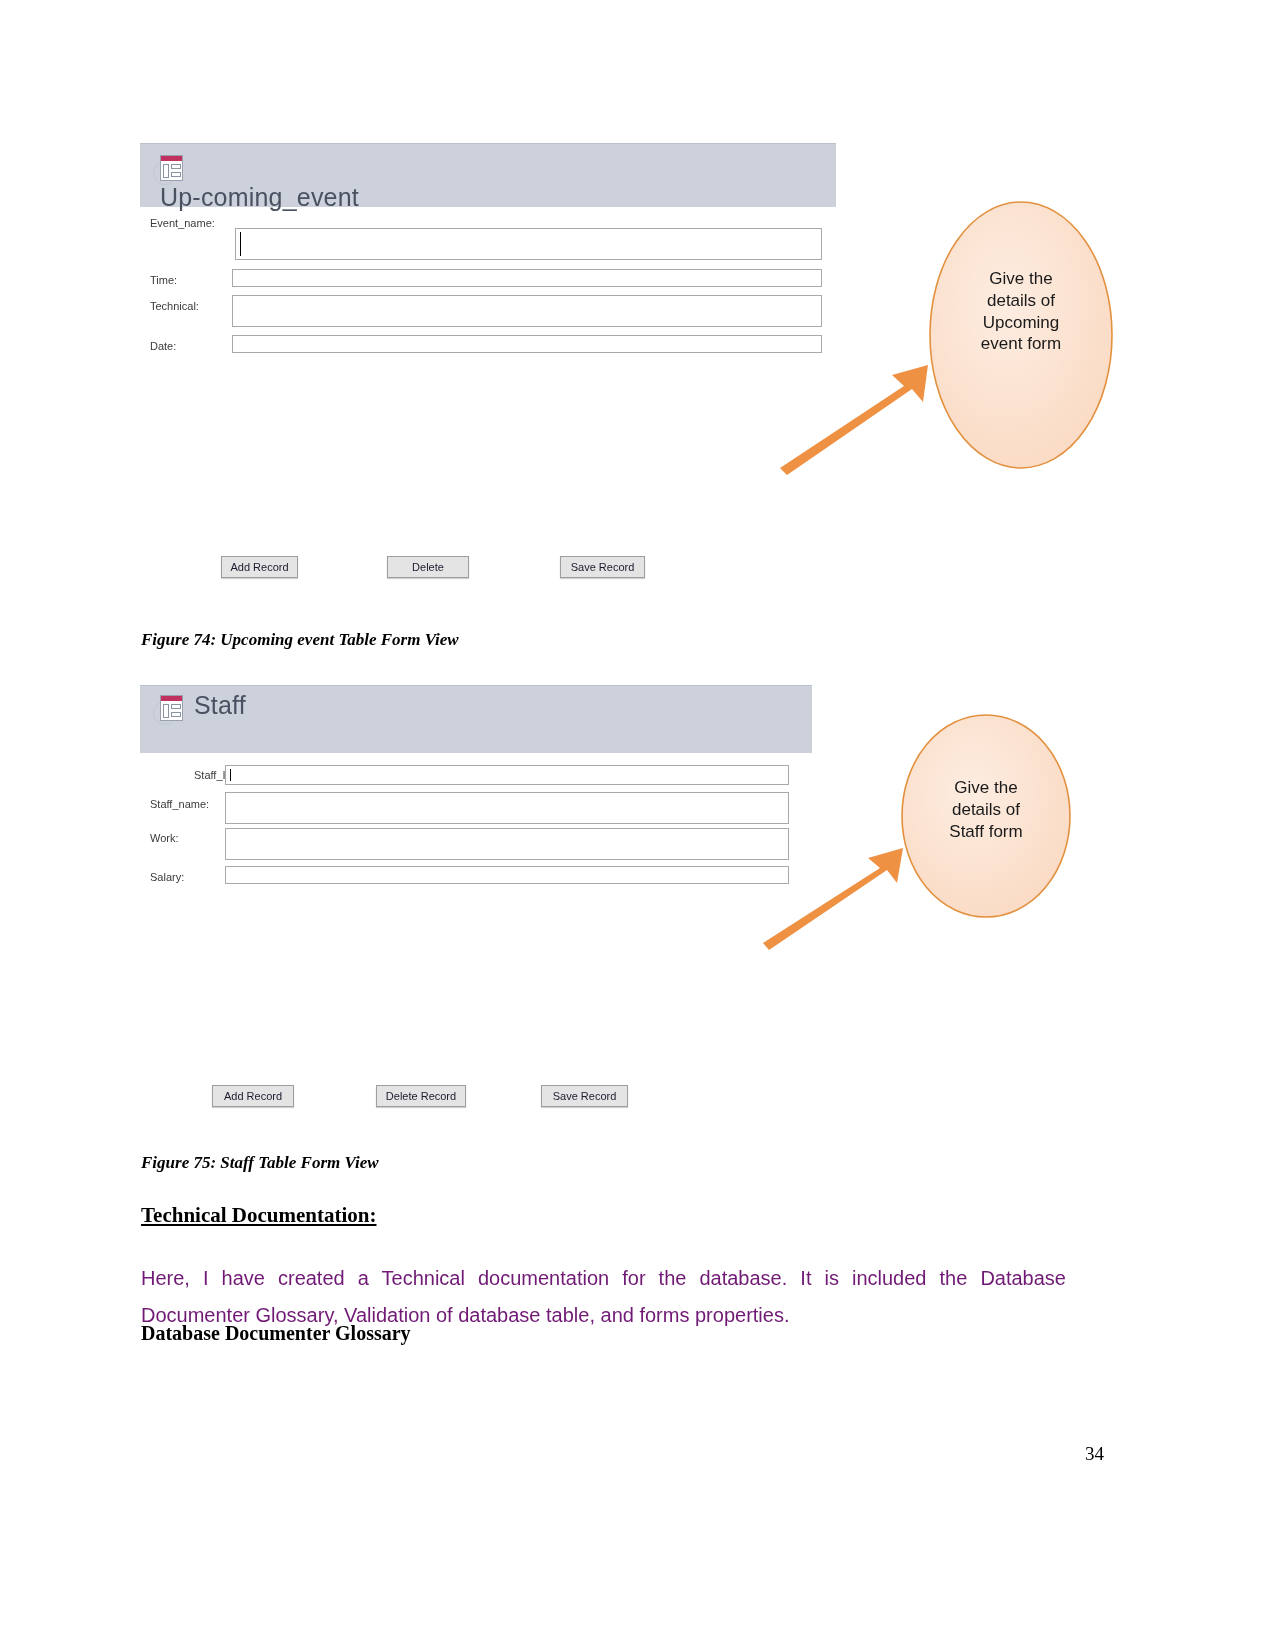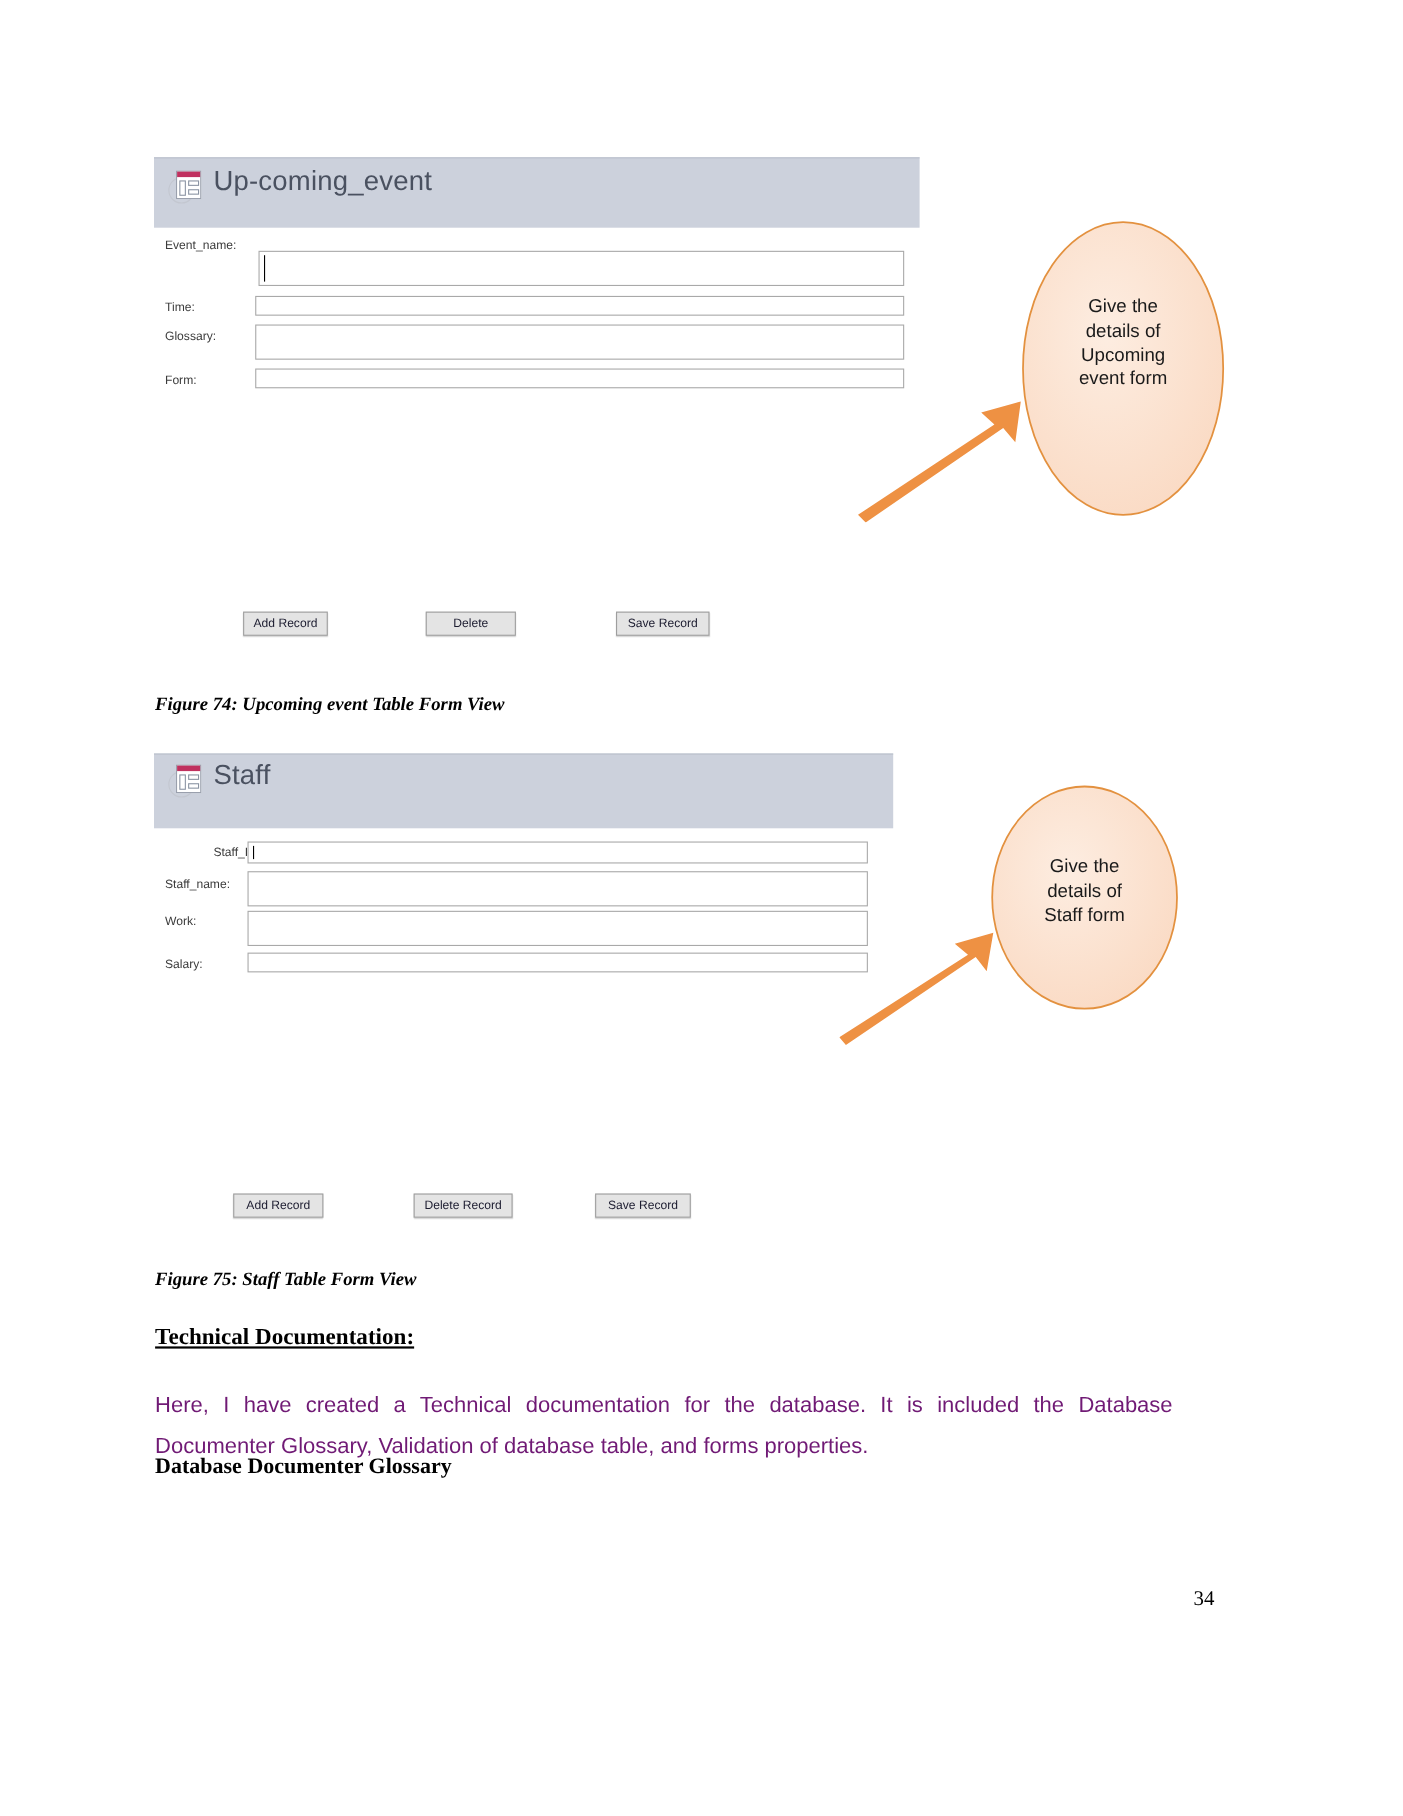--- a/index.html
+++ b/index.html
@@ -180,44 +180,44 @@
     font-family: "Liberation Serif", serif;
     font-size: 19px;
     color: #000;
   }
 </style>
 </head>
 <body>
 
 <div class="access-form" style="left:140px; top:143px; width:696px; height:440px;">
 
-  <div class="form-header" style="left:0; top:0; width:696px; height:64px; padding:10px 0 0 12px;">
+  <div class="form-header" style="left:0; top:0; width:696px; height:64px; padding:10px 0 0 12px;flex-direction:column;">
     <div class="hdr-strip"></div>
     <span class="form-icon">
       <span class="curl"></span>
       <span class="sheet">
         <span class="bar"></span>
         <span class="lft"></span>
         <span class="r1"></span>
         <span class="r2"></span>
       </span>
     </span>
     <span class="form-title" style="font-size:25px; margin-left:8px; margin-top:-2px;">Up-coming_event</span>
   </div>
 
   <div class="field-label" style="left:10px; top:74px;">Event_name:</div>
   <div class="field-box focused" style="left:95px; top:85px; width:587px; height:32px;"></div>
 
   <div class="field-label" style="left:10px; top:131px;">Time:</div>
   <div class="field-box" style="left:92px; top:126px; width:590px; height:18px;"></div>
 
-  <div class="field-label" style="left:10px; top:157px;">Glossary:</div>
+  <div class="field-label" style="left:10px; top:157px;">Technical:</div>
   <div class="field-box" style="left:92px; top:152px; width:590px; height:32px;"></div>
 
-  <div class="field-label" style="left:10px; top:197px;">Form:</div>
+  <div class="field-label" style="left:10px; top:197px;">Date:</div>
   <div class="field-box" style="left:92px; top:192px; width:590px; height:18px;"></div>
 
   <div class="form-btn" style="left:81px; top:413px; width:77px;">Add Record</div>
   <div class="form-btn" style="left:247px; top:413px; width:82px;">Delete</div>
   <div class="form-btn" style="left:420px; top:413px; width:85px;">Save Record</div>
 </div>
 
 <div class="arrow" style="left:780px; top:360px; width:160px; height:115px;">
   <svg width="160" height="115" viewBox="0 0 160 115">
     <polygon points="0,108 7,115 132,29 143,42 148,5 112,15 124,26 0,108" fill="#EE9143"></polygon>

